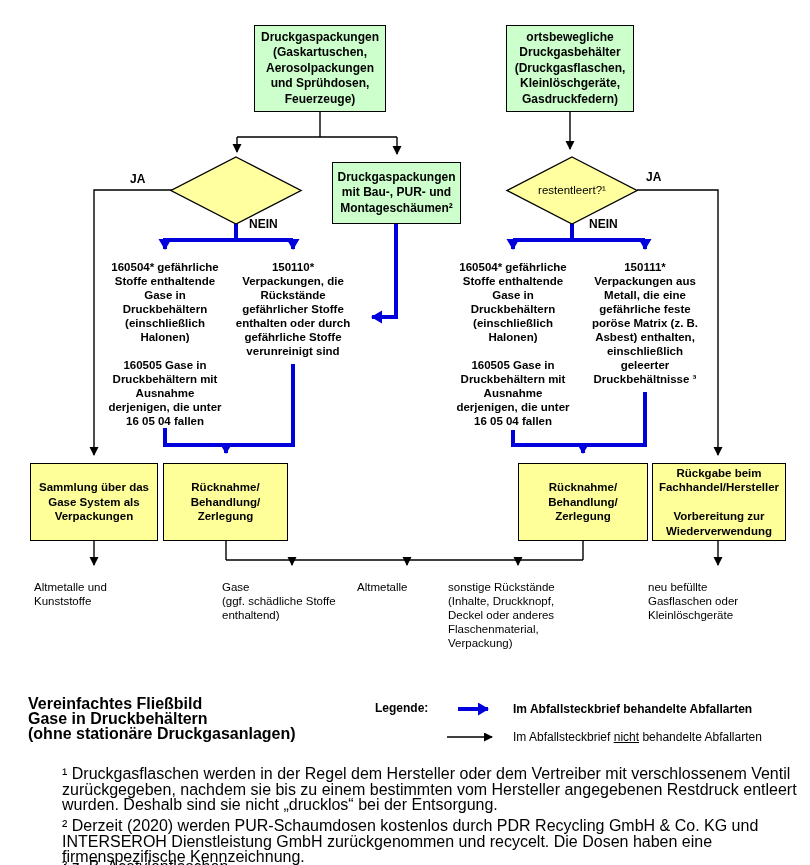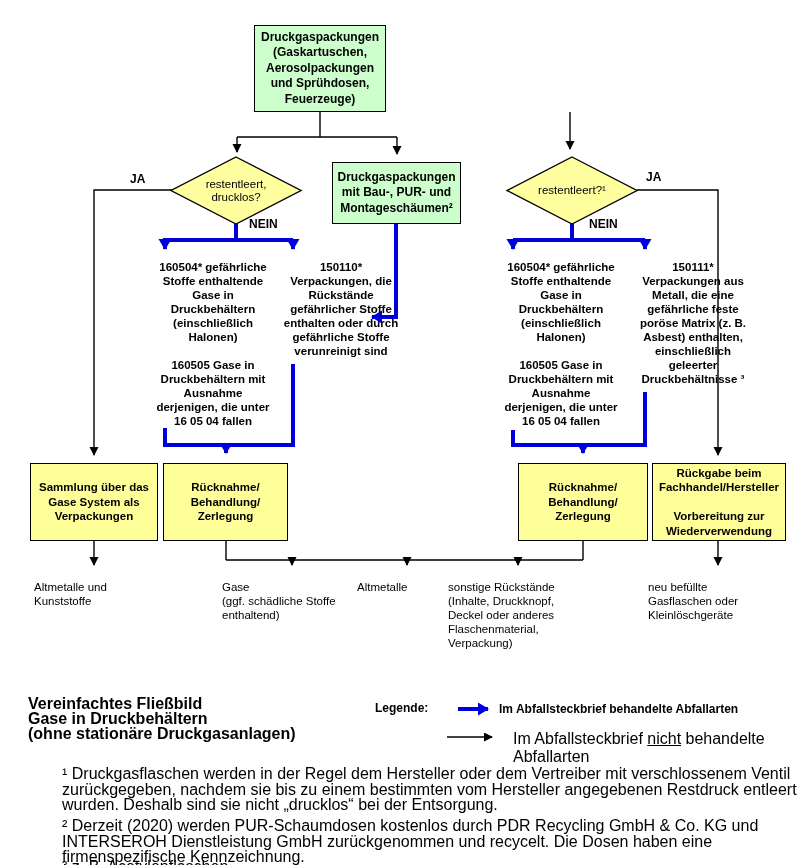--- a/index.html
+++ b/index.html
@@ -14,30 +14,30 @@
   }
   .green{background:#ccffcc;}
   .yellow{background:#ffff99;line-height:14.5px;font-size:11.5px;}
   .dlabel{
     position:absolute;display:flex;align-items:center;justify-content:center;
     text-align:center;white-space:pre-line;font-size:11.5px;line-height:13.5px;
   }
   .branchlbl{position:absolute;font-weight:bold;font-size:12px;}
   .col{
     position:absolute;text-align:center;white-space:pre-line;
-    font-weight:bold;font-size:11.5px;line-height:14px;padding-left:48px;
+    font-weight:bold;font-size:11.5px;line-height:14px;
   }
   .out{
     position:absolute;white-space:pre-line;
     font-size:11.5px;line-height:14px;
   }
   .caption{position:absolute;font-weight:bold;font-size:16px;line-height:15px;white-space:pre-line;}
   .legend-title{position:absolute;font-weight:bold;font-size:12px;}
   .legend-text-bold{position:absolute;font-weight:bold;font-size:12px;}
-  .legend-text{position:absolute;font-size:16px;}
+  .legend-text{position:absolute;font-size:12px;}
   .legend-text u{text-underline-offset:1px;}
   .foot{position:absolute;font-size:16px;line-height:15.5px;width:740px;}
   svg{position:absolute;left:0;top:0;}
 </style>
 </head>
 <body>
 
 <div id="stage">
 
   <svg width="810" height="865" viewBox="0 0 810 865">
@@ -83,23 +83,26 @@
 
     <polygon points="236,145 301,178.5 236,212 171,178.5" fill="#ffffa0" stroke="#000" stroke-width="1.4"></polygon>
     <polygon points="572,145 637,178.5 572,212 507,178.5" fill="#ffffa0" stroke="#000" stroke-width="1.4"></polygon>
   </svg>
 
   <div class="box green" style="left:254px;top:13px;width:132px;height:87px;">Druckgaspackungen
 (Gaskartuschen,
 Aerosolpackungen
 und Sprühdosen,
 Feuerzeuge)</div>
+  <div class="box green" style="left:506px;top:13px;width:128px;height:87px;">ortsbewegliche
+Druckgasbehälter
+(Druckgasflaschen,
+Kleinlöschgeräte,
+Gasdruckfedern)</div>
 
-  <div class="dlabel" style="left:181px;top:152px;width:110px;height:54px;">restentleert,
-drucklos?</div>
   <div class="dlabel" style="left:517px;top:152px;width:110px;height:54px;">restentleert?¹</div>
 
   <div class="box green" style="left:332px;top:150px;width:129px;height:62px;">Druckgaspackungen
 mit Bau-, PUR- und
 Montageschäumen²</div>
 
   <div class="branchlbl" style="left:130px;top:160px;">JA</div>
   <div class="branchlbl" style="left:249px;top:205px;">NEIN</div>
   <div class="branchlbl" style="left:646px;top:158px;">JA</div>
   <div class="branchlbl" style="left:589px;top:205px;">NEIN</div>
@@ -173,20 +176,20 @@
 (Inhalte, Druckknopf,
 Deckel oder anderes
 Flaschenmaterial,
 Verpackung)</div>
 
   <div class="caption" style="left:28px;top:684px;">Vereinfachtes Fließbild
 Gase in Druckbehältern
 (ohne stationäre Druckgasanlagen)</div>
 
   <div class="legend-title" style="left:375px;top:689px;">Legende:</div>
-  <div class="legend-text-bold" style="left:499px;top:690px;">Im Abfallsteckbrief behandelte Abfallarten</div>
+  <div class="legend-text-bold" style="left:513px;top:690px;">Im Abfallsteckbrief behandelte Abfallarten</div>
   <div class="legend-text" style="left:513px;top:718px;"><span>Im Abfallsteckbrief </span><u>nicht</u><span> behandelte Abfallarten</span></div>
 
   <div class="foot" style="left:62px;top:754px;">¹ Druckgasflaschen werden in der Regel dem Hersteller oder dem Vertreiber mit verschlossenem Ventil zurückgegeben, nachdem sie bis zu einem bestimmten vom Hersteller angegebenen Restdruck entleert wurden. Deshalb sind sie nicht „drucklos“ bei der Entsorgung.</div>
   <div class="foot" style="left:62px;top:806px;">² Derzeit (2020) werden PUR-Schaumdosen kostenlos durch PDR Recycling GmbH &amp; Co. KG und INTERSEROH Dienstleistung GmbH zurückgenommen und recycelt. Die Dosen haben eine firmenspezifische Kennzeichnung.</div>
   <div class="foot" style="left:62px;top:847px;">³ z. B. Acetylenflaschen</div>
 
 </div>
 
 </body></html>

